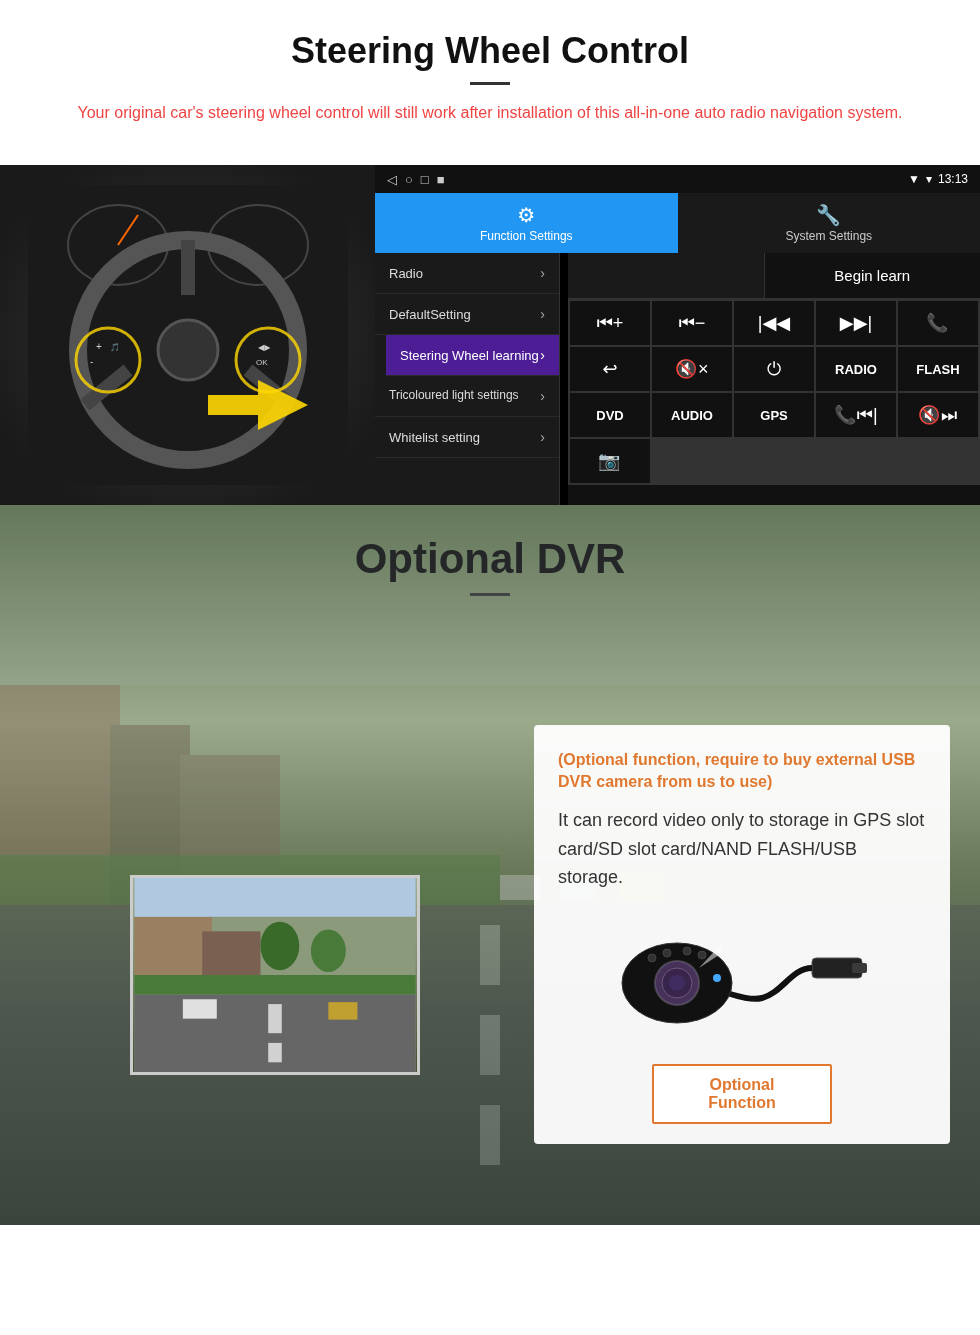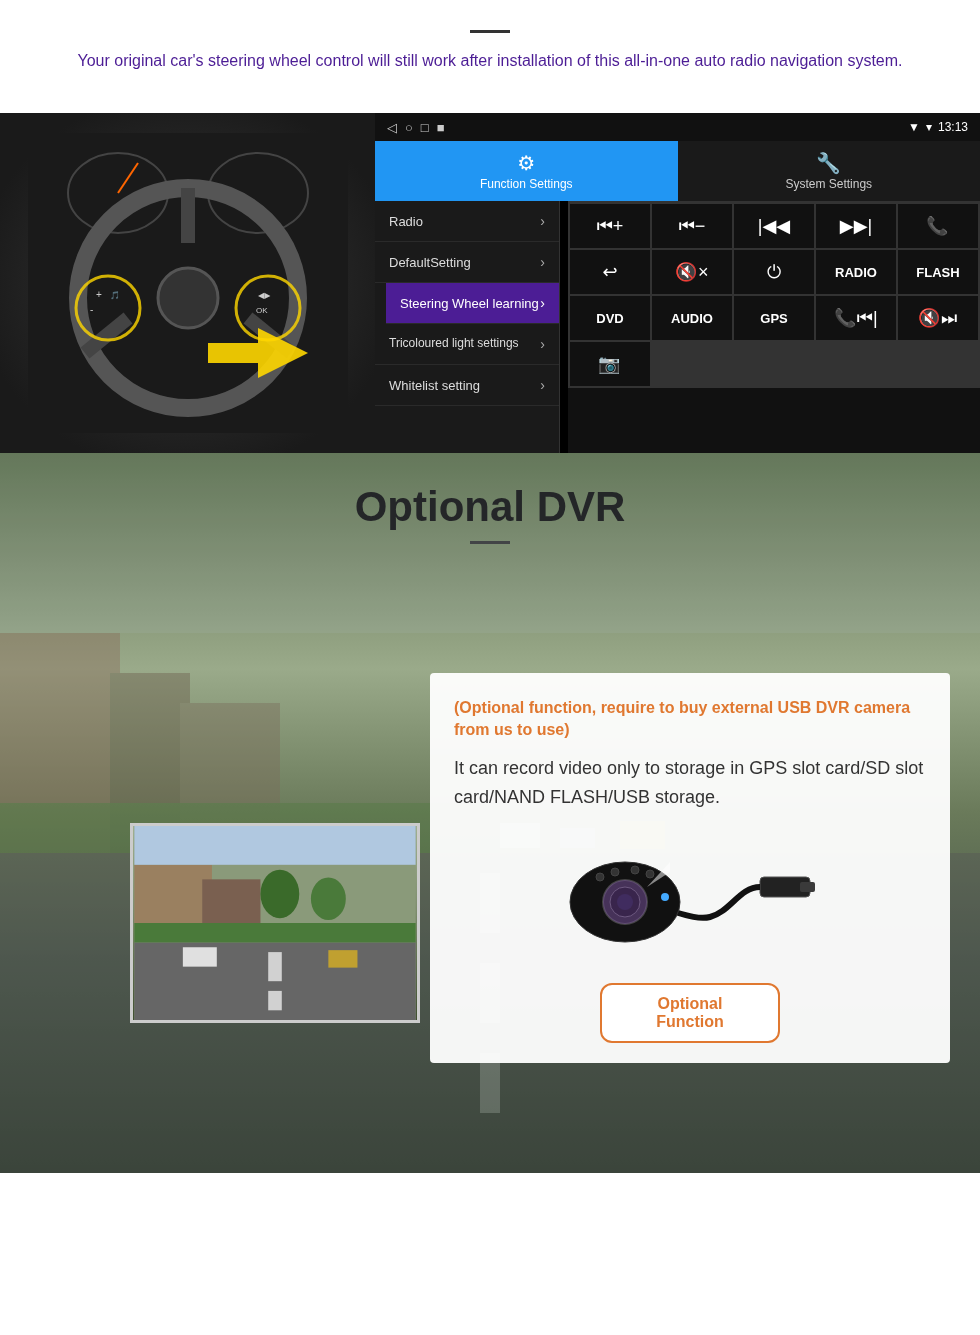--- a/index.html
+++ b/index.html
@@ -23,21 +23,21 @@
       margin-bottom: 10px;
     }
     .divider {
       width: 40px;
       height: 3px;
       background: #333;
       margin: 0 auto 16px;
     }
     .section-steering p {
       font-size: 16px;
-      color: #4c1d95;
+      color: #ef4444;
       line-height: 1.5;
       max-width: 860px;
       margin: 0 auto 20px;
     }
 
     
     .steering-content {
       display: flex;
       width: 100%;
       height: 340px;
@@ -238,21 +238,21 @@
       height: 3px;
       background: #333;
       margin: 0 auto 0;
     }
 
     
     .dvr-card {
       position: absolute;
       right: 30px;
       top: 220px;
-      width: 520px;
+      width: 416px;
       background: rgba(255,255,255,0.95);
       border-radius: 4px;
       padding: 24px 24px 20px;
       z-index: 10;
       text-align: left;
     }
     .dvr-card .optional-text {
       color: #e07830;
       font-size: 16px;
       font-weight: bold;
@@ -278,21 +278,21 @@
       display: block;
       width: 180px;
       margin: 0 auto;
       border: 2px solid #e07830;
       color: #e07830;
       background: #fff;
       font-size: 16px;
       font-weight: bold;
       padding: 10px 20px;
       text-align: center;
-      border-radius: 12px;
+      border-radius: 2px;
       cursor: pointer;
     }
 
     
     .dvr-thumbnail {
       position: absolute;
       left: 130px;
       bottom: 150px;
       width: 290px;
       height: 200px;
@@ -316,20 +316,21 @@
     
     .camera-svg {
       width: 260px;
       height: 130px;
     }
   </style>
 </head>
 <body>
 
 <div class="section-steering">
+  <h1>Steering Wheel Control</h1>
   <div class="divider"></div>
   <p>Your original car's steering wheel control will still work after installation of this all-in-one auto radio navigation system.</p>
 </div>
 
 <div class="steering-content">
 
   <div class="steering-photo">
     <div class="steering-photo-inner">
       <svg class="steering-wheel-svg" viewBox="0 0 320 300" xmlns="http://www.w3.org/2000/svg">
 
@@ -413,20 +414,23 @@
         <div class="menu-item">
           <span>Whitelist setting</span>
           <span class="arrow">›</span>
         </div>
       </div>
 
       <div class="content-panel">
 
         <div class="begin-learn-row">
           <div class="begin-learn-empty"></div>
+          <div class="begin-learn-btn">
+            <span>Begin learn</span>
+          </div>
         </div>
 
         <div class="ctrl-grid">
           <div class="ctrl-btn">
               <span>⏮+</span>
             </div>
           <div class="ctrl-btn">
               <span>⏮−</span>
             </div>
           <div class="ctrl-btn">

